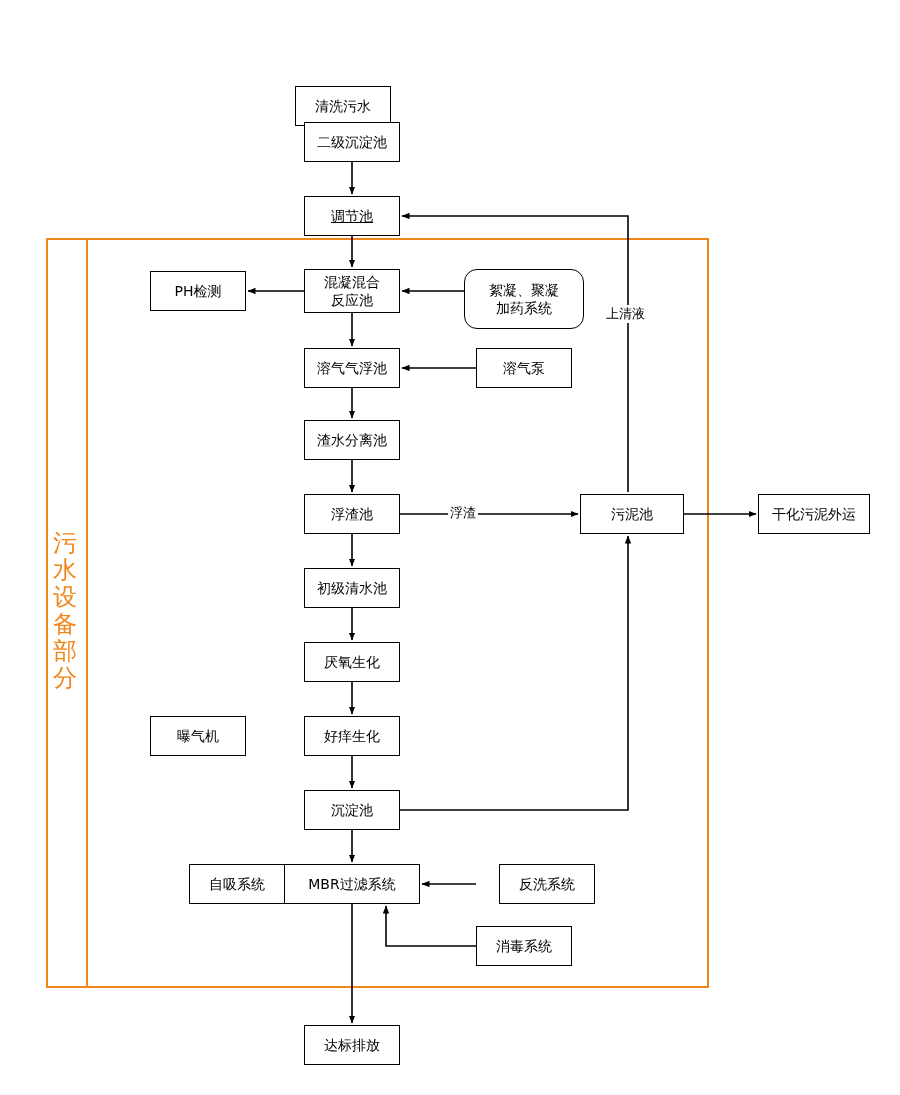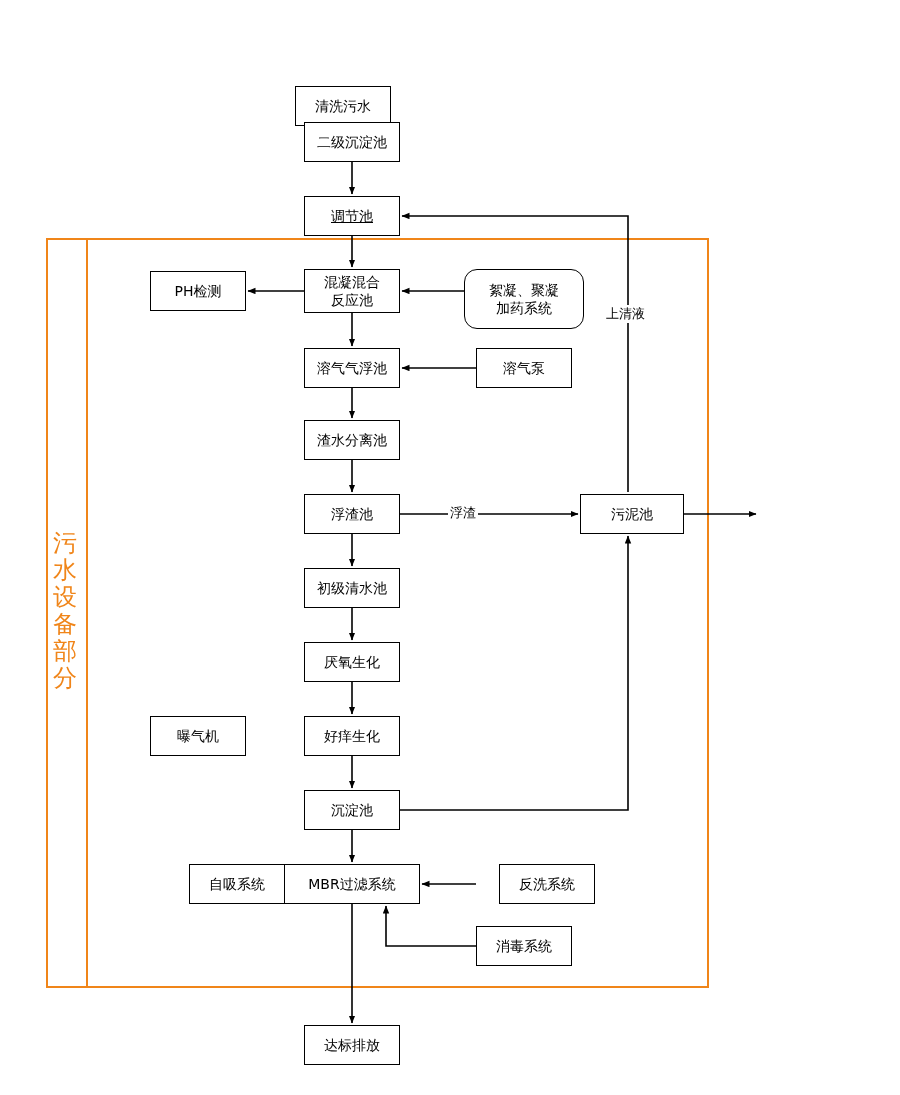--- a/index.html
+++ b/index.html
@@ -126,20 +126,21 @@
   <div class="node" style="left:304px; top:269px; width:96px; height:44px;">混凝混合
 反应池</div>
   <div class="node" style="left:150px; top:271px; width:96px; height:40px;">PH检测</div>
   <div class="node" style="left:464px; top:269px; width:120px; height:60px;border-radius:13px;">絮凝、聚凝
 加药系统</div>
   <div class="node" style="left:304px; top:348px; width:96px; height:40px;">溶气气浮池</div>
   <div class="node" style="left:476px; top:348px; width:96px; height:40px;">溶气泵</div>
   <div class="node" style="left:304px; top:420px; width:96px; height:40px;">渣水分离池</div>
   <div class="node" style="left:304px; top:494px; width:96px; height:40px;">浮渣池</div>
   <div class="node" style="left:580px; top:494px; width:104px; height:40px;">污泥池</div>
+  <div class="node" style="left:758px; top:494px; width:112px; height:40px;">干化污泥外运</div>
   <div class="node" style="left:304px; top:568px; width:96px; height:40px;">初级清水池</div>
   <div class="node" style="left:304px; top:642px; width:96px; height:40px;">厌氧生化</div>
   <div class="node" style="left:304px; top:716px; width:96px; height:40px;">好痒生化</div>
   <div class="node" style="left:150px; top:716px; width:96px; height:40px;">曝气机</div>
   <div class="node" style="left:304px; top:790px; width:96px; height:40px;">沉淀池</div>
   <div class="node" style="left:284px; top:864px; width:136px; height:40px;">MBR过滤系统</div>
   <div class="node" style="left:150px; top:864px; width:96px; height:40px;margin-left:39px;">自吸系统</div>
   <div class="node" style="left:476px; top:864px; width:96px; height:40px;margin-left:23px;">反洗系统</div>
   <div class="node" style="left:476px; top:926px; width:96px; height:40px;">消毒系统</div>
   <div class="node" style="left:304px; top:1025px; width:96px; height:40px;">达标排放</div>

